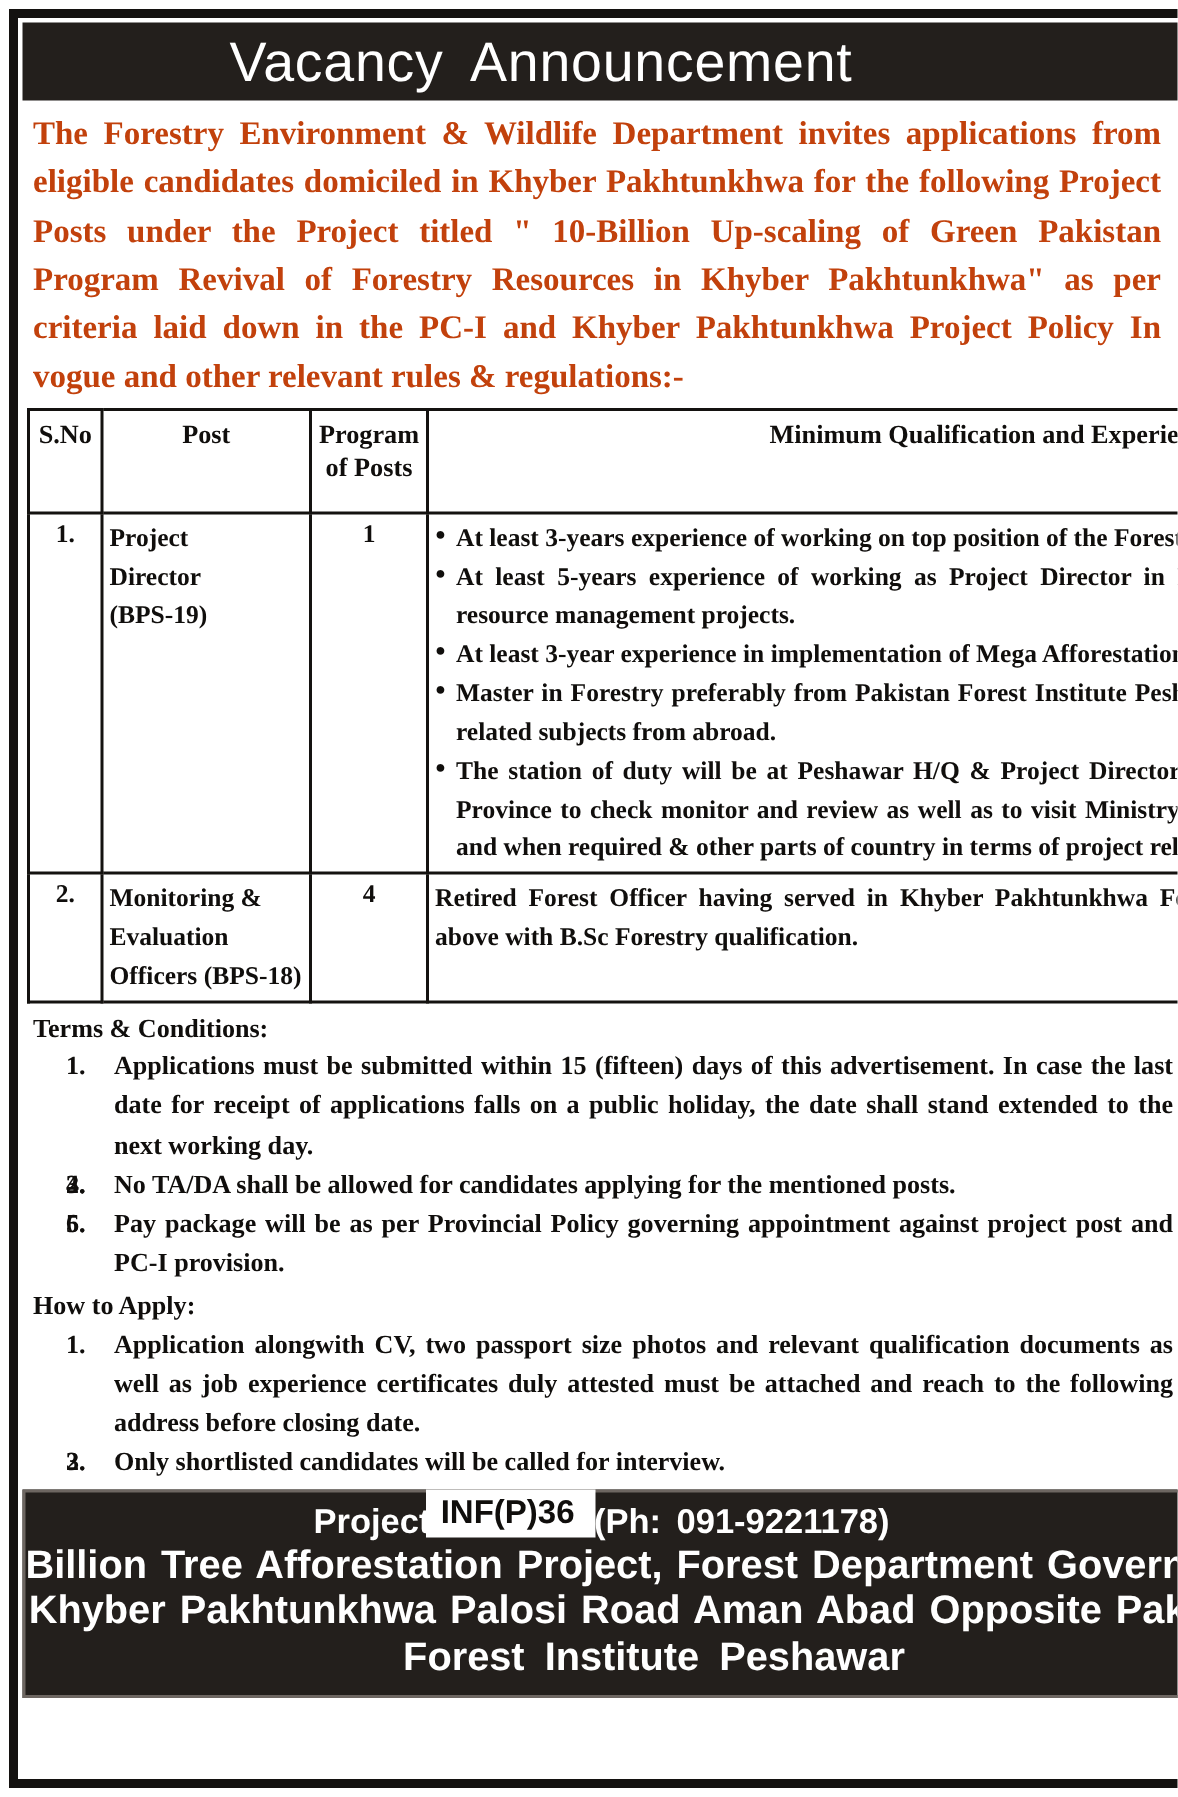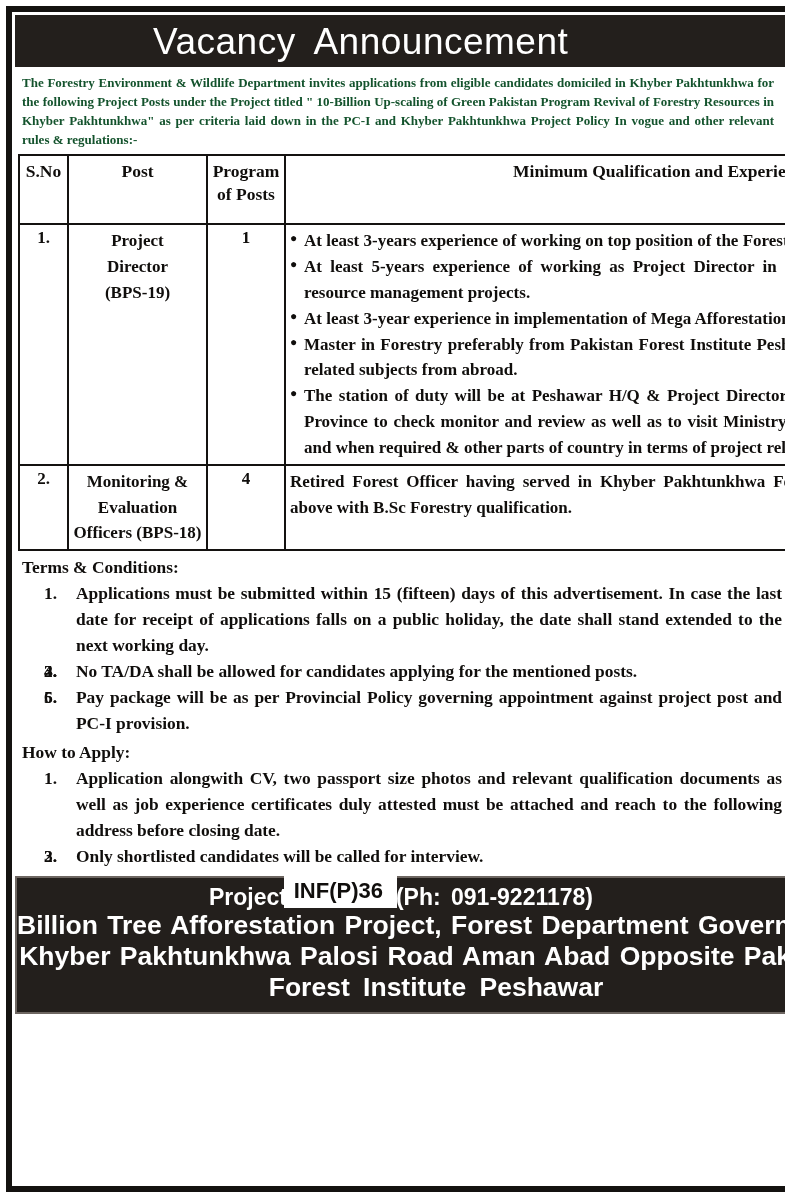--- a/index.html
+++ b/index.html
@@ -50,25 +50,25 @@
     font-size: 37px;
     letter-spacing: 0.5px;
     word-spacing: 9px;
     line-height: 1;
     white-space: nowrap;
   }
 
   
   .intro {
     padding: 6px 8px 2px 10px;
-    font-size: 13px;
+    font-size: 22px;
     font-weight: bold;
     line-height: 1.47;
     text-align: justify;
-    color: #14532d;
+    color: #c2410c;
     width: 770px;
   }
 
   
   table.posts {
     border-collapse: collapse;
     table-layout: fixed;
     width: 1020px;
     margin: 3px 0 0 6px;
     font-size: 17px;
@@ -87,21 +87,21 @@
     line-height: 1.28;
     padding-top: 4px;
     padding-bottom: 18px;
   }
   col.c-sno   { width: 49px; }
   col.c-post  { width: 139px; }
   col.c-num   { width: 78px; }
   col.c-qual  { width: 754px; }
 
   td.sno  { text-align: center; font-weight: bold; padding-top: 8px; }
-  td.post { text-align: center; font-weight: bold; line-height: 1.52; padding-top: 8px;
+  td.post { font-weight: bold; line-height: 1.52; padding-top: 8px;
             white-space: nowrap; overflow: visible; }
   td.num  { text-align: center; font-weight: bold; padding-top: 8px; }
   td.qual { font-weight: bold; line-height: 1.52; text-align: justify; padding: 4px 6px 4px 5px; }
 
   td.qual ul { list-style: none; margin: 0; padding: 0; }
   td.qual li {
     position: relative;
     padding-left: 14px;
     margin: 0 0 0 0;
     text-align: justify;

